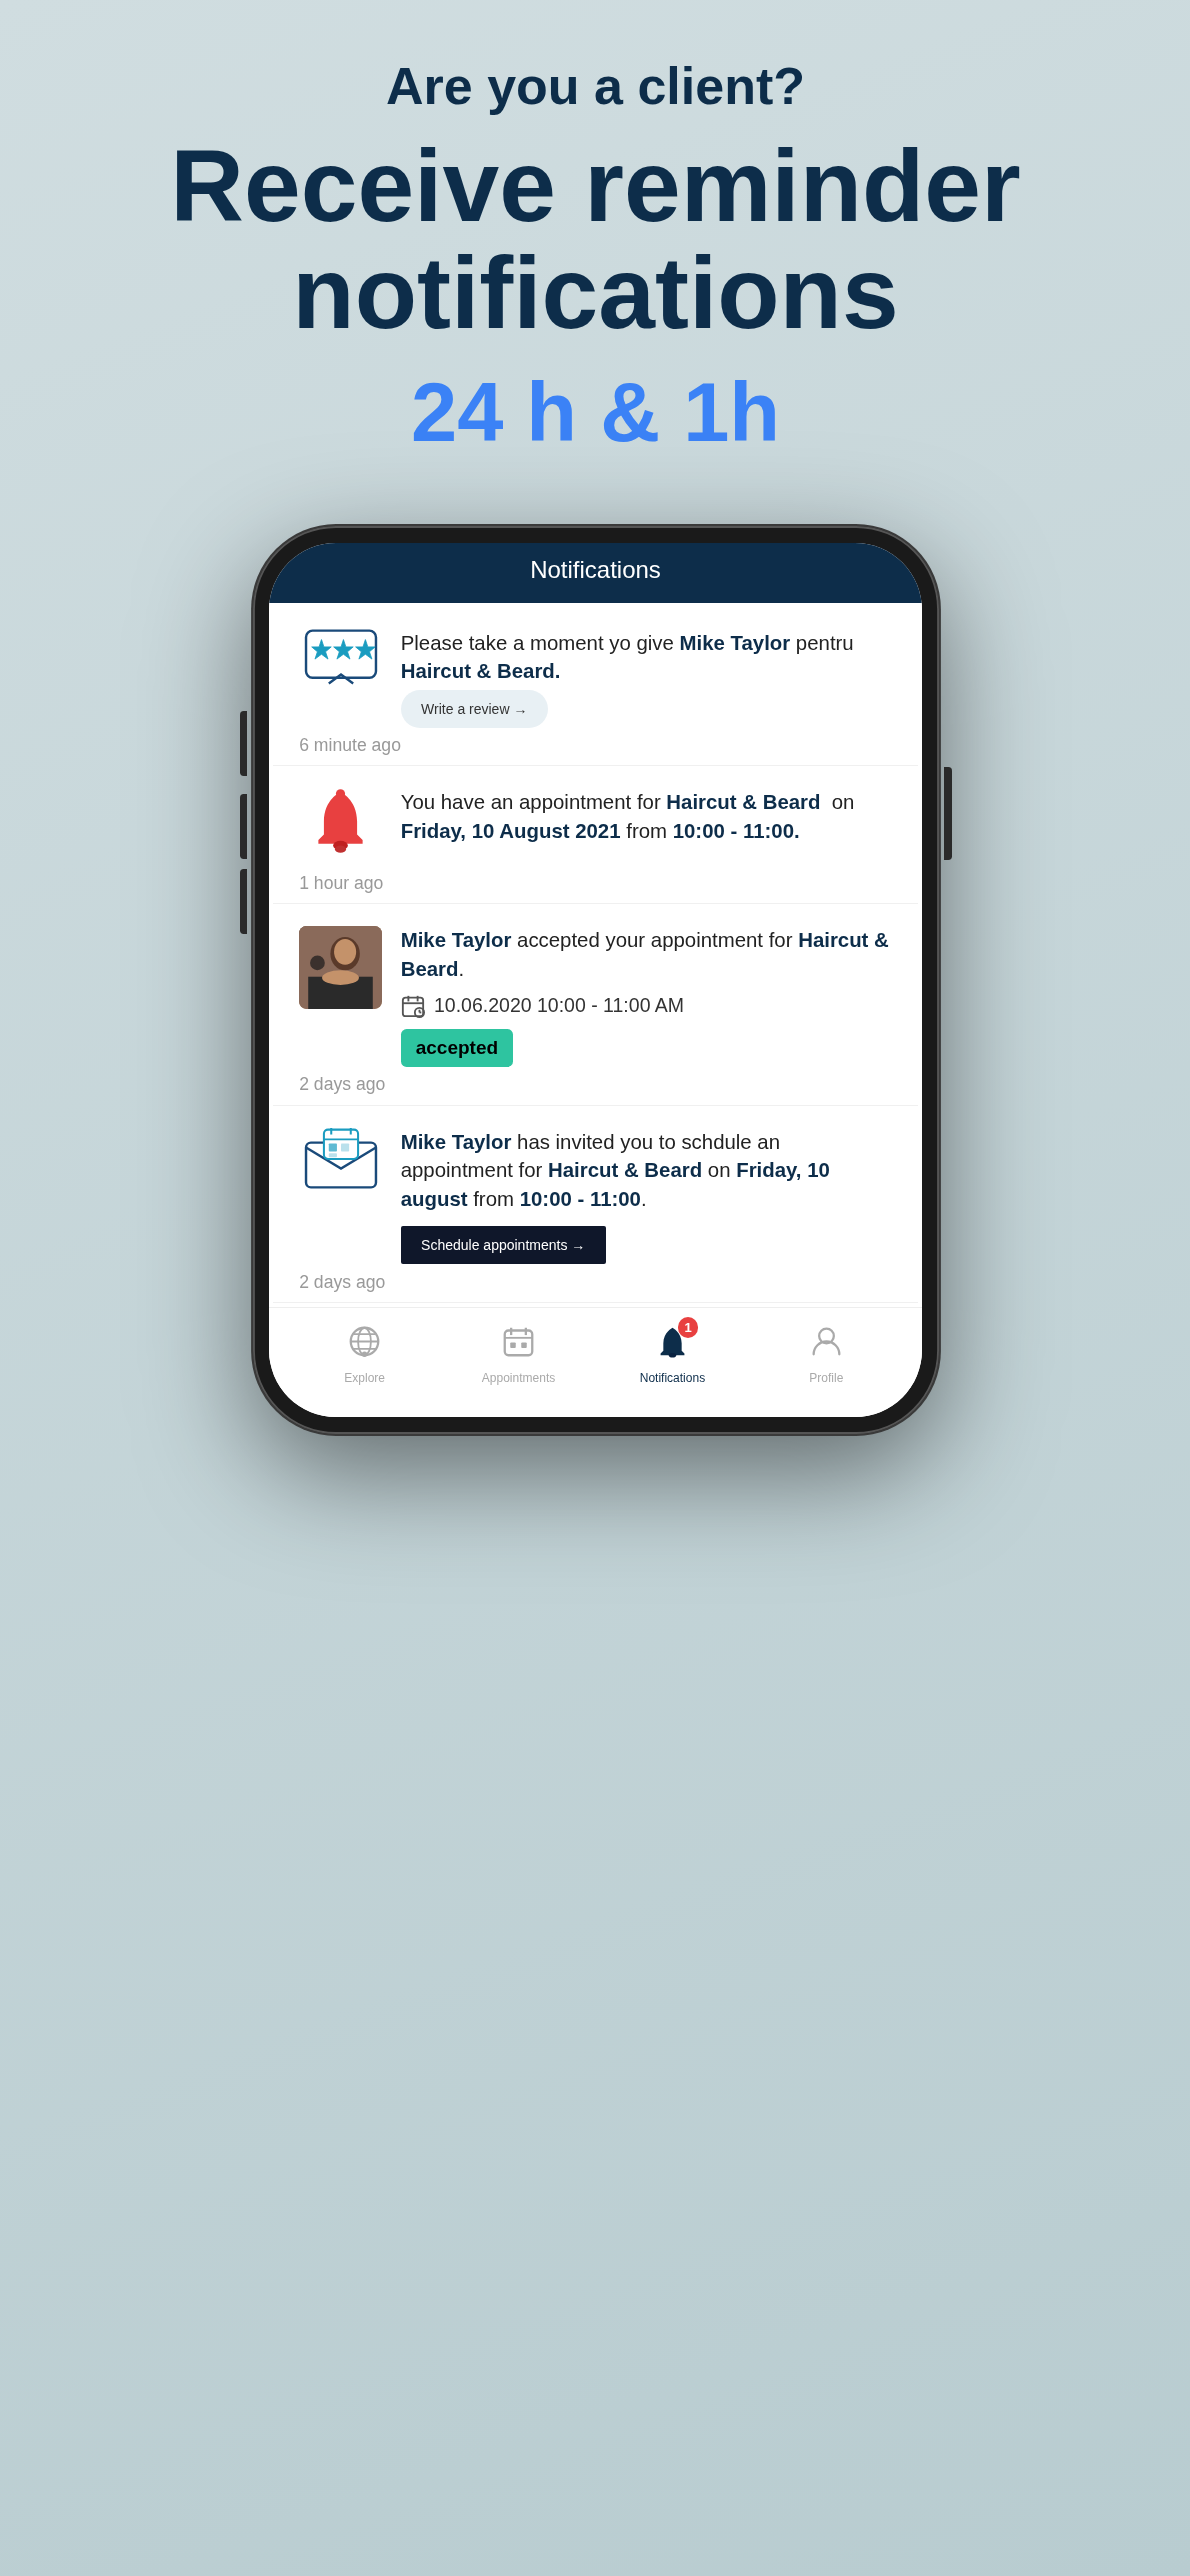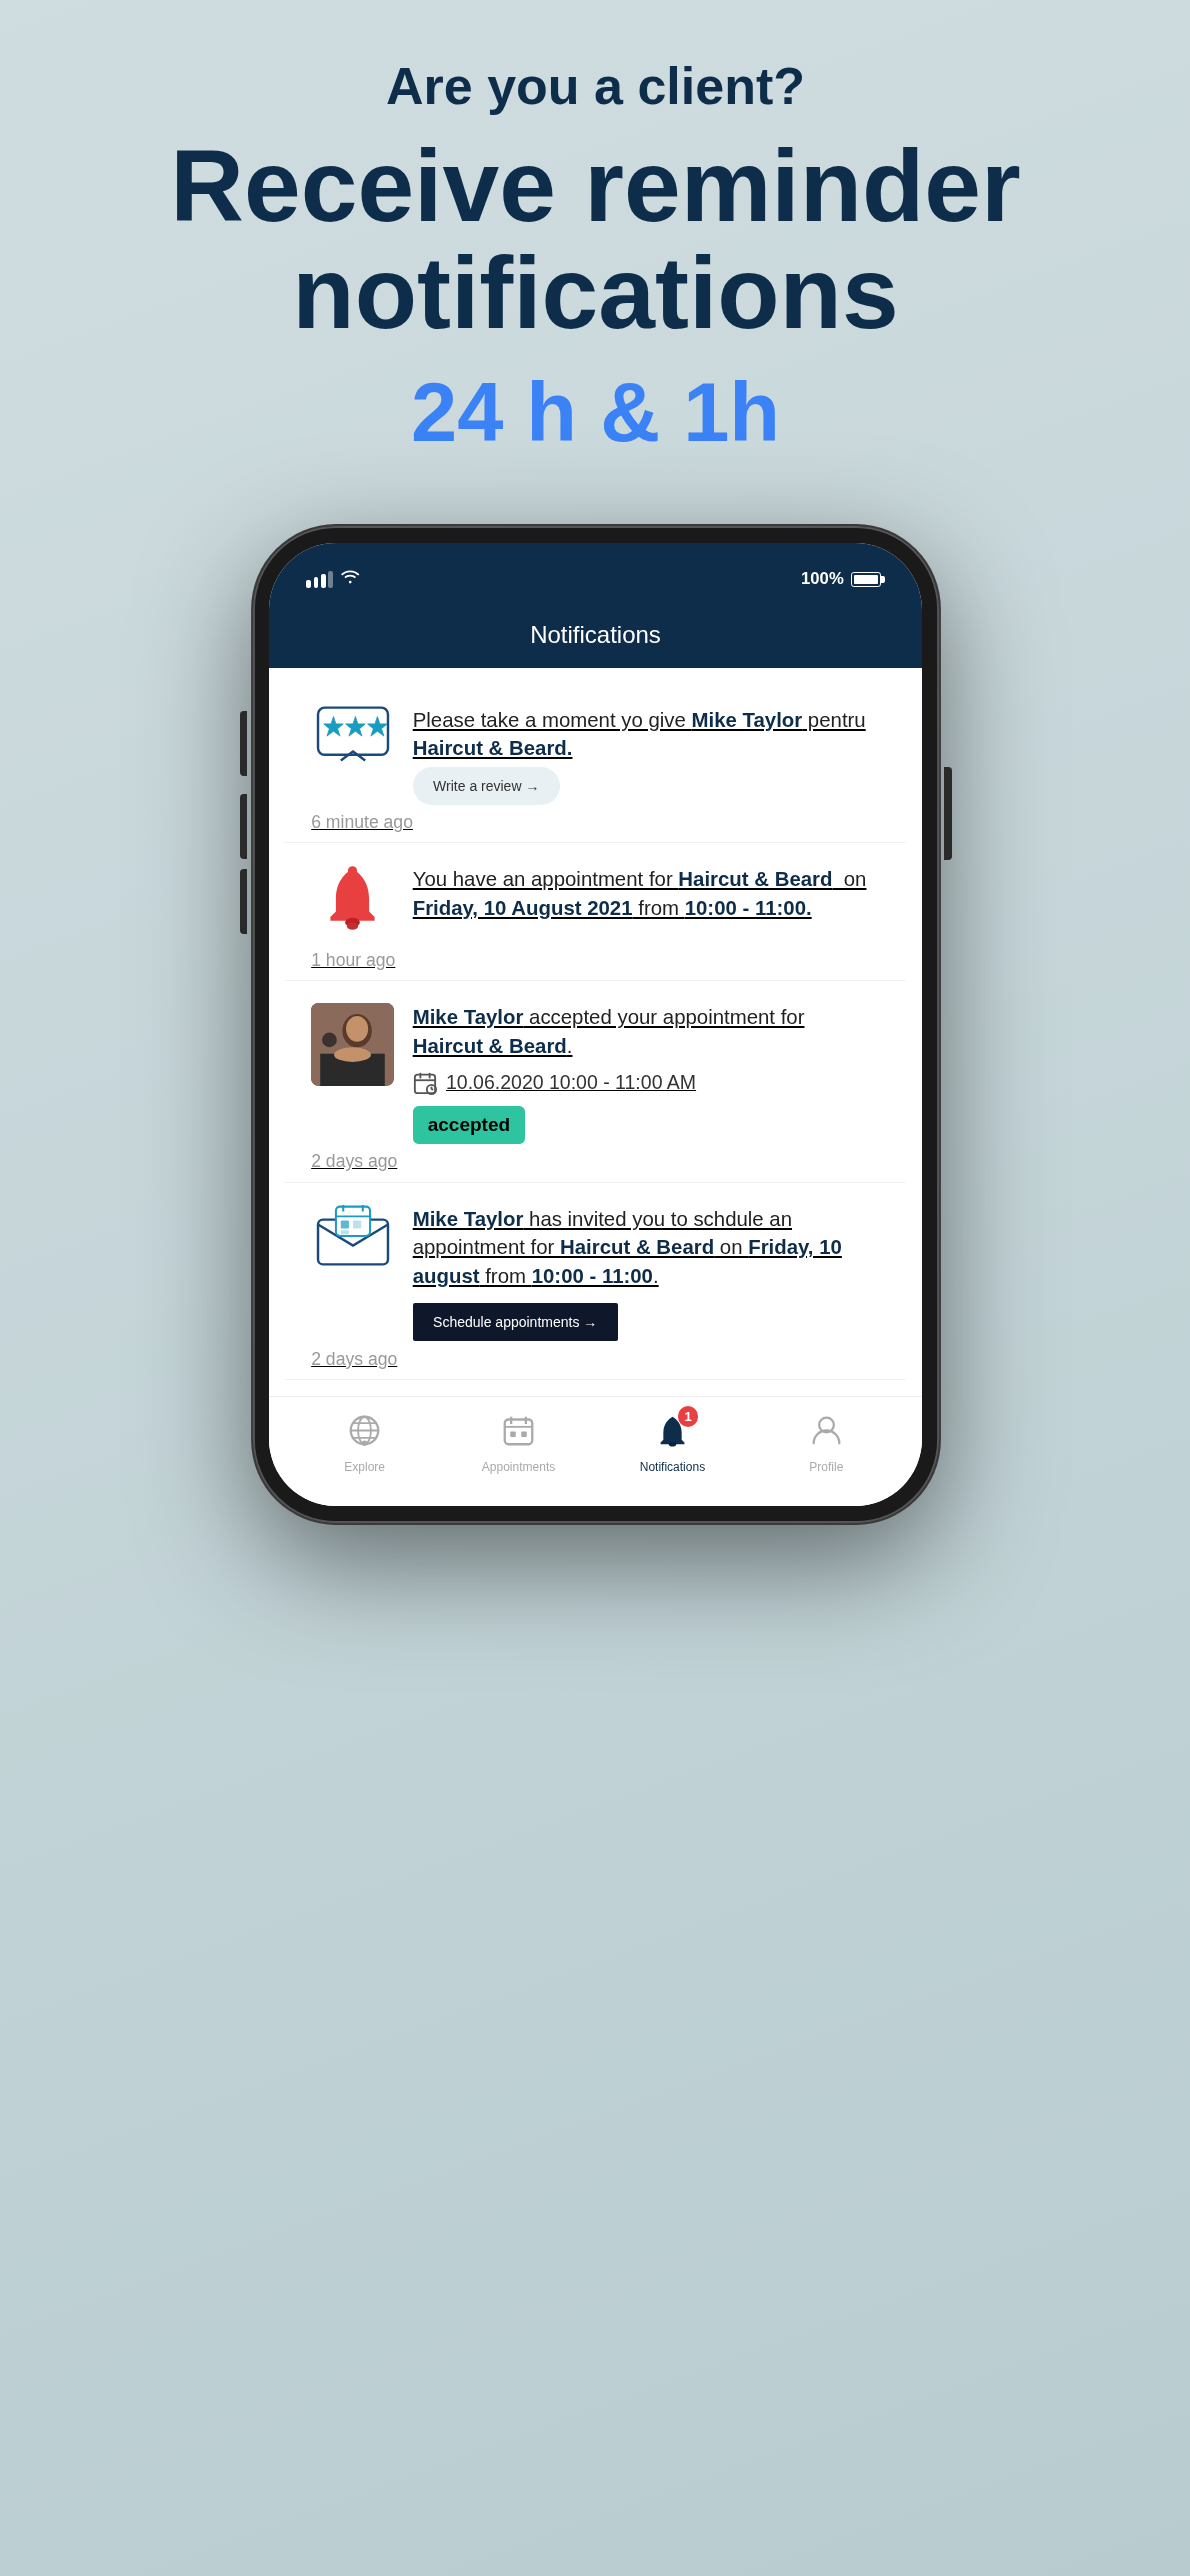--- a/index.html
+++ b/index.html
@@ -183,22 +183,21 @@
     }
     .nav-bar-title {
       color: #fff;
       font-size: 24px;
       font-weight: 500;
     }
 
     
     .notifications-list {
       background: #fff;
-      padding: 16px;
-      text-decoration: underline;
+      padding: 4px;
     }
 
     .notif-item {
       padding: 22px 26px 9.3px;
       border-bottom: 0.9px solid #f0f0f0;
     }
 
     .notif-content {
       display: flex;
       gap: 18.5px;
@@ -386,47 +385,20 @@
 <div class="top-text">
   <div class="subtitle">Are you a client?</div>
   <div class="main-title">Receive reminder notifications</div>
   <div class="time-text">24 h &amp; 1h</div>
 </div>
 
 <div class="phone-wrapper">
   <div class="phone-outer">
     <div class="phone-screen">
 
-      <div class="status-bar">
-        <div class="notch"></div>
-        <div class="status-left">
-          <div class="signal-bars">
-            <span></span>
-              <span></span>
-              <span></span>
-              <span></span>
-          </div>
-          <span class="wifi-icon">
-            <svg width="20.4" height="15" viewBox="0 0 22 16" fill="none">
-              <path d="M11 12.5c.8 0 1.5.7 1.5 1.5s-.7 1.5-1.5 1.5-1.5-.7-1.5-1.5.7-1.5 1.5-1.5z" fill="#fff"></path>
-              <path d="M11 8c1.9 0 3.6.8 4.8 2l1.5-1.5C15.7 6.9 13.5 6 11 6s-4.7.9-6.3 2.5L6.2 10C7.4 8.8 9.1 8 11 8z" fill="#fff"></path>
-              <path d="M11 3.5c3.3 0 6.3 1.3 8.5 3.5l1.5-1.5C18.4 3 14.9 1.5 11 1.5S3.6 3 1 5.5L2.5 7C4.7 4.8 7.7 3.5 11 3.5z" fill="#fff"></path>
-            </svg>
-          </span>
-        </div>
-        <div class="status-right">
-          <span class="battery-text">100%</span>
-          <div class="battery-icon">
-            <div class="battery-body">
-                <div class="battery-fill"></div>
-              </div>
-            <div class="battery-tip"></div>
-          </div>
-        </div>
-      </div>
 
       <div class="nav-bar">
         <span class="nav-bar-title">Notifications</span>
       </div>
 
       <div class="notifications-list">
 
         <div class="notif-item">
           <div class="notif-content">
             <div class="notif-icon-area">

